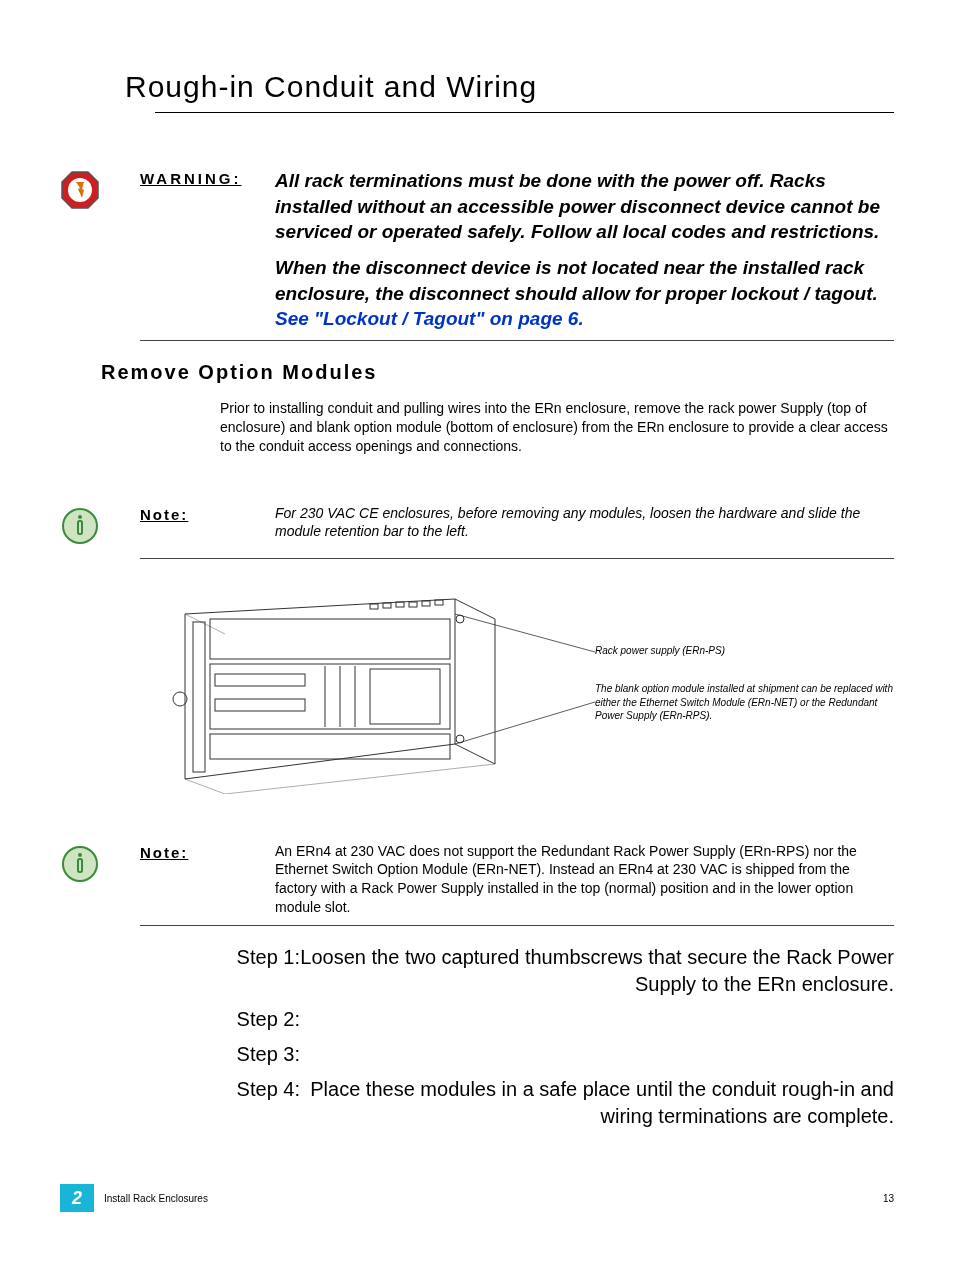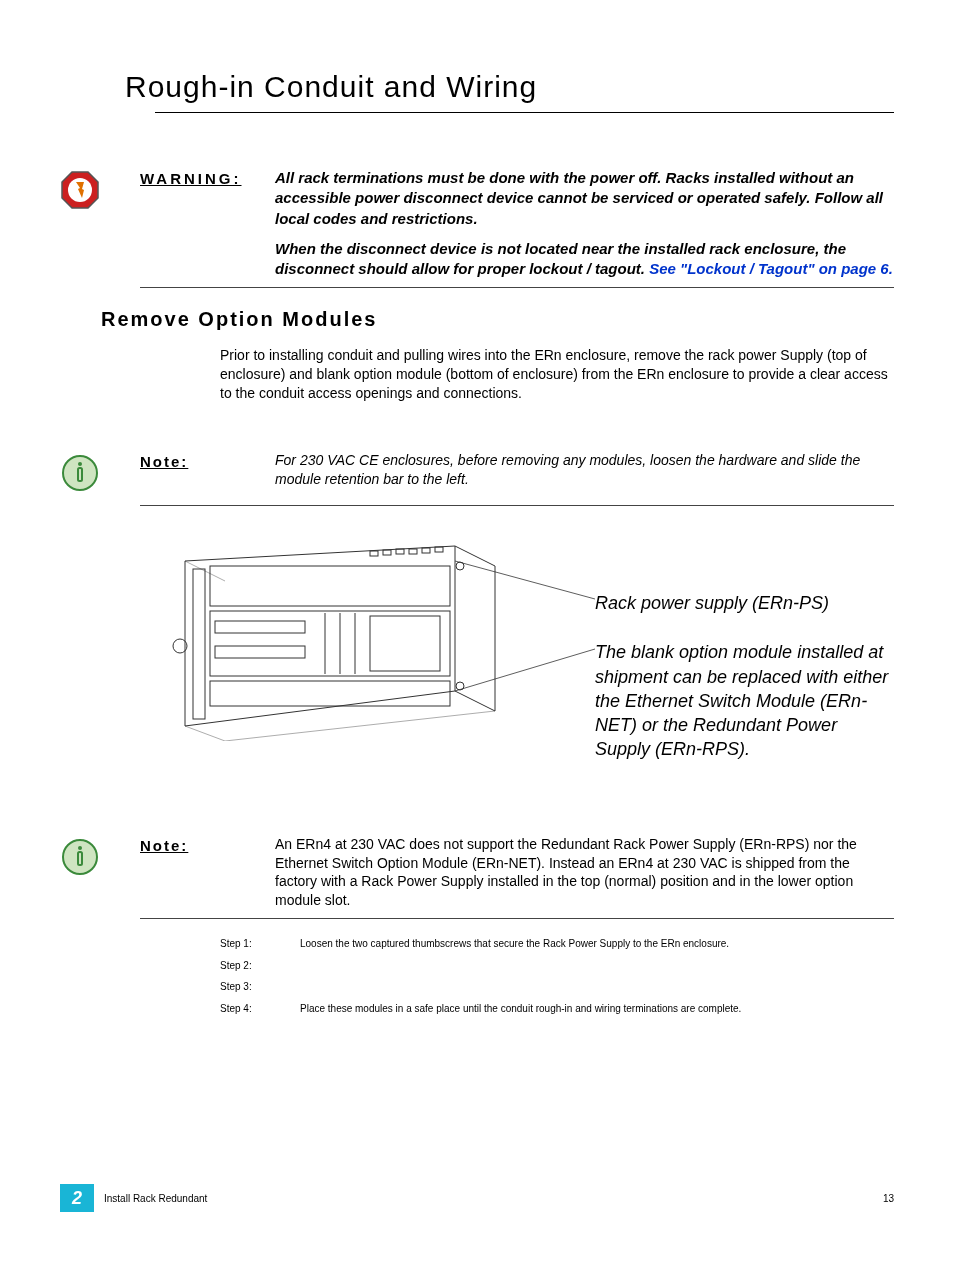--- a/index.html
+++ b/index.html
@@ -53,21 +53,21 @@
     font-weight: bold;
     letter-spacing: 3px;
     text-decoration: underline;
   }
   .note-label {
     letter-spacing: 2px;
   }
   .warning-text {
     font-style: italic;
     font-weight: bold;
-    font-size: 15px;
+    font-size: 19px;
     line-height: 1.35;
   }
   .warning-text .link {
     color: #0033cc;
   }
   .note-text {
     font-style: italic;
     font-size: 14px;
     line-height: 1.35;
   }
@@ -97,34 +97,35 @@
     margin-left: 95px;
     margin-top: 25px;
     margin-bottom: 25px;
     gap: 0;
   }
   .figure-svg {
     flex-shrink: 0;
   }
   .figure-annot {
     font-style: italic;
-    font-size: 18px;
+    font-size: 10px;
     line-height: 1.35;
     padding-top: 60px;
   }
   .figure-annot p { margin-bottom: 25px; }
   .steps {
     margin-left: 160px;
     margin-top: 4px;
   }
   .step-row {
     display: flex;
-    font-size: 10px;
+    font-size: 20px;
     line-height: 1.35;
     margin-bottom: 8px;
+    text-align: right;
   }
   .step-label {
     width: 80px;
     flex-shrink: 0;
   }
   .step-text { flex: 1; }
   .footer {
     position: absolute;
     bottom: 60px;
     left: 60px;
@@ -274,15 +275,15 @@
     </div>
     <div class="step-row">
       <div class="step-label">Step 4:</div>
       <div class="step-text">Place these modules in a safe place until the conduit rough-in and wiring terminations are complete.</div>
     </div>
   </div>
 </div>
 
 <div class="footer">
   <div class="chap-box">2</div>
-  <div class="footer-left">Install Rack Redundant</div>
+  <div class="footer-left">Install Rack Enclosures</div>
   <div class="footer-right">13</div>
 </div>
 
 </body></html>

